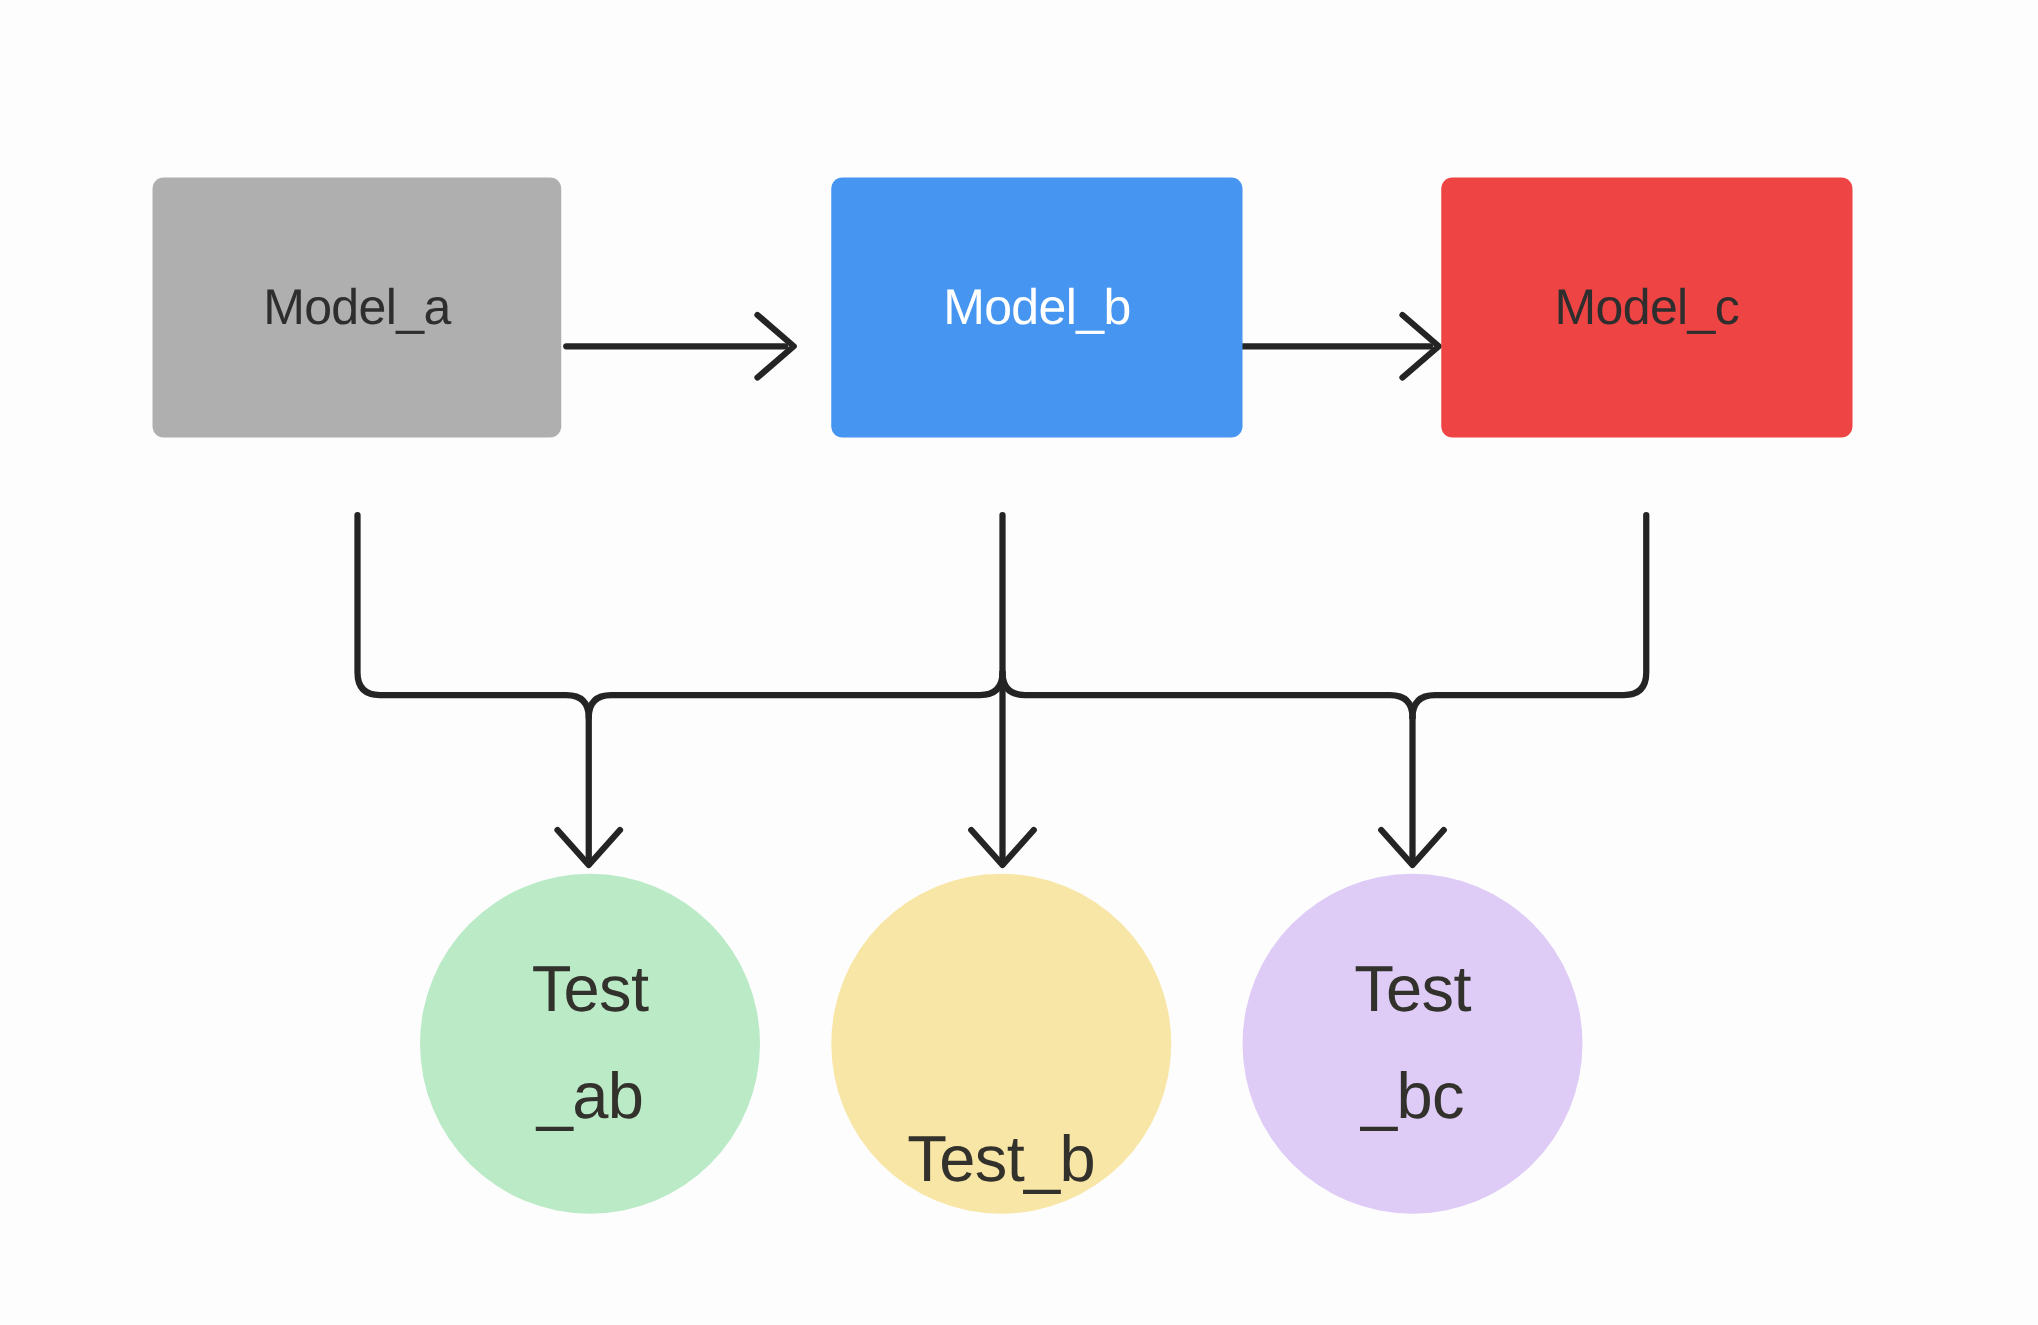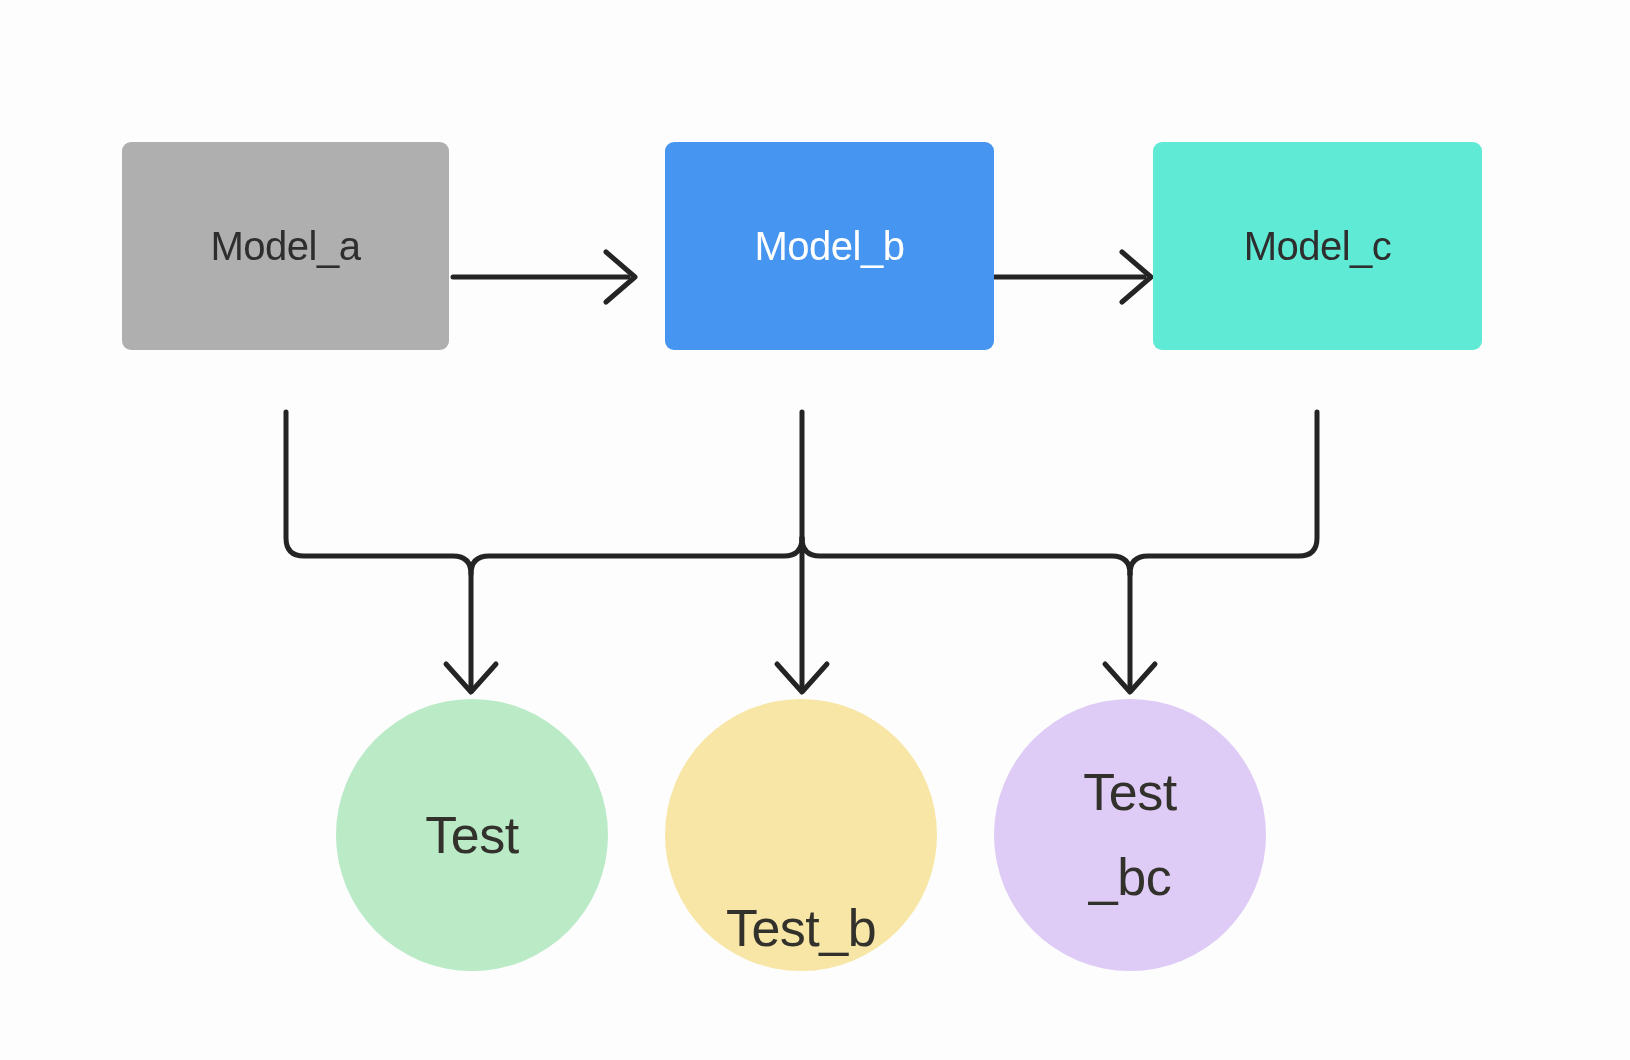--- a/index.html
+++ b/index.html
@@ -112,26 +112,27 @@
   </svg>
 
   <div class="model-node" id="model-a" style="background-color: rgb(175, 175, 175); color: rgb(46, 46, 46);">
     <span>Model_a</span>
   </div>
 
   <div class="model-node" id="model-b" style="background-color: rgb(70, 149, 240); color: rgb(255, 255, 255);">
     <span>Model_b</span>
   </div>
 
-  <div class="model-node" id="model-c" style="background-color: #5eead4; color: rgb(46, 46, 46);">
+  <div class="model-node" id="model-c" style="background-color: #ef4444; color: rgb(46, 46, 46);">
     <span>Model_c</span>
   </div>
 
   <div class="test-node" id="test-ab" style="background-color: rgb(187, 234, 199);">
     <span class="line">Test</span>
+    <span class="line">_ab</span>
   </div>
 
   <div class="test-node" id="test-b" style="background-color: rgb(248, 230, 166);">
     <span class="line">Test_b</span>
 
   </div>
 
   <div class="test-node" id="test-bc" style="background-color: rgb(222, 203, 246);">
     <span class="line">Test</span>
     <span class="line">_bc</span>

